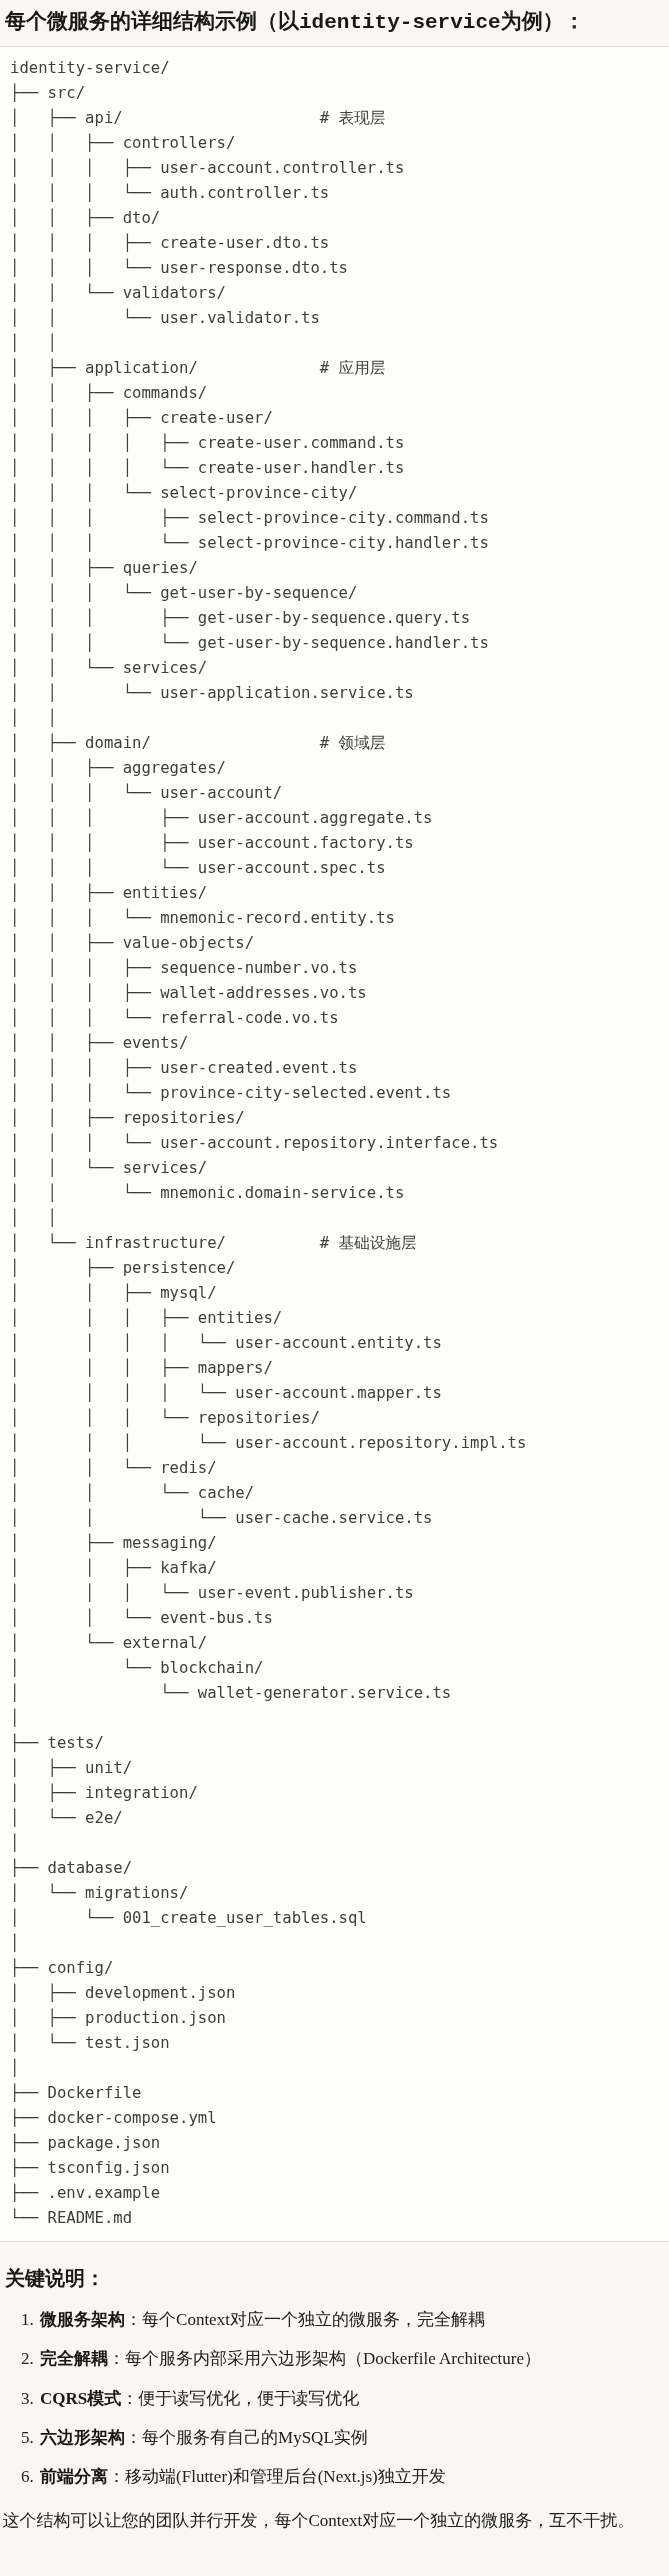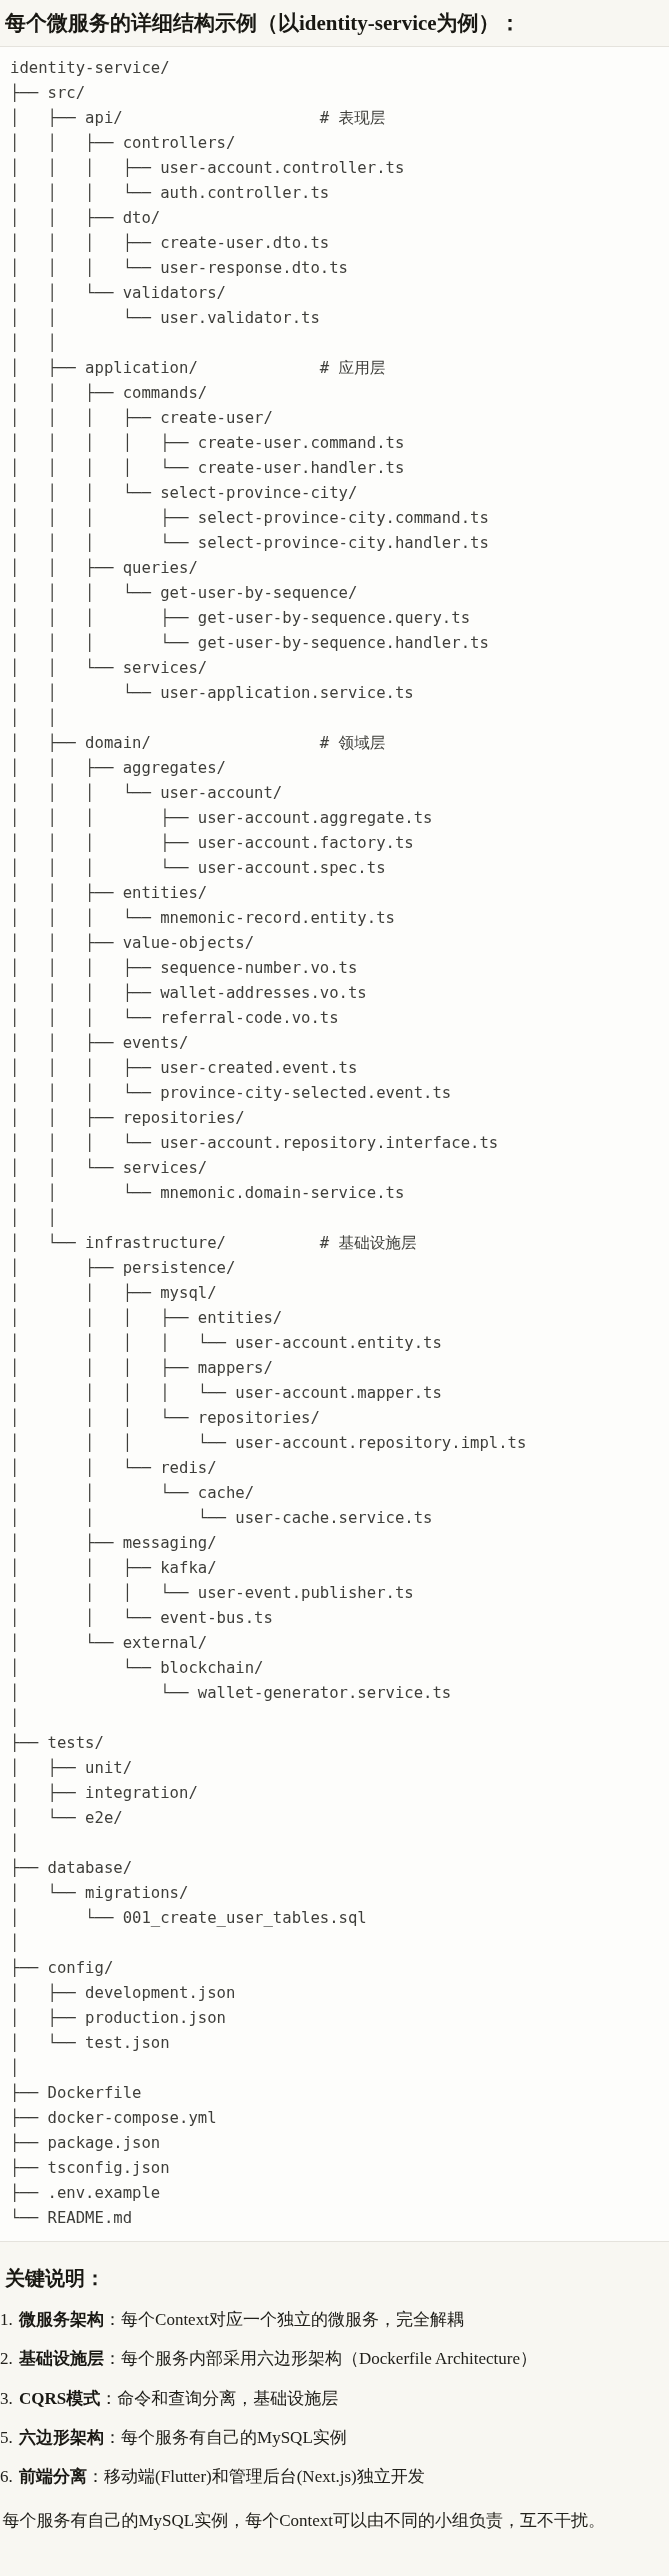--- a/index.html
+++ b/index.html
@@ -18,21 +18,21 @@
     font-family:"Liberation Serif","DejaVu Serif",serif;
     color:var(--body-color);
   }
   .doc{width:669px;}
   h1.page-title{
     margin:7.5px 5px 8.8px 5px;
     font-size:21px;
     line-height:30px;
     font-weight:bold;
     color:var(--heading-color);
-    font-family:Liberation Serif, serif;
+    font-family:Liberation Mono, monospace;
   }
   .code-block{
     background:var(--code-bg);
     border-top:0.6px solid var(--code-border);
     border-bottom:0.6px solid var(--code-border);
     padding:8.8px 10px 10px 10px;
     width:669px;
     overflow:hidden;
   }
   .code-block pre{
@@ -46,21 +46,21 @@
   h2.notes-heading{
     margin:22.5px 5px 0 5px;
     font-size:20px;
     line-height:26px;
     font-weight:bold;
     color:var(--heading-color);
   }
   ol.notes-list{
     list-style:none;
     margin:16.3px 0 0 0;
-    padding:0 0;
+    padding:0 21px;
   }
   ol.notes-list li{
     font-size:17px;
     line-height:25px;
     margin:0 0 14.4px 0;
     white-space:nowrap;
   }
   .note-number{
     display:inline-block;
     margin-right:6.3px;
@@ -173,29 +173,29 @@
 └── README.md</pre>
   </section>
 
   <h2 class="notes-heading">关键说明：</h2>
 
   <ol class="notes-list">
       <li>
       <span class="note-number">1.</span><span class="note-term">微服务架构</span><span class="note-desc">：每个Context对应一个独立的微服务，完全解耦</span>
     </li>
       <li>
-      <span class="note-number">2.</span><span class="note-term">基础设施层</span><span class="note-desc">：每个服务内部采用六边形架构（Dockerfile Architecture）</span>
-    </li>
-      <li>
-      <span class="note-number">3.</span><span class="note-term">CQRS模式</span><span class="note-desc">：命令和查询分离，基础设施层</span>
+      <span class="note-number">2.</span><span class="note-term">完全解耦</span><span class="note-desc">：每个服务内部采用六边形架构（Dockerfile Architecture）</span>
+    </li>
+      <li>
+      <span class="note-number">3.</span><span class="note-term">CQRS模式</span><span class="note-desc">：便于读写优化，便于读写优化</span>
     </li>
       <li>
       <span class="note-number">5.</span><span class="note-term">六边形架构</span><span class="note-desc">：每个服务有自己的MySQL实例</span>
     </li>
       <li>
       <span class="note-number">6.</span><span class="note-term">前端分离</span><span class="note-desc">：移动端(Flutter)和管理后台(Next.js)独立开发</span>
     </li>
     </ol>
 
-  <p class="footer-note">每个服务有自己的MySQL实例，每个Context可以由不同的小组负责，互不干扰。</p>
+  <p class="footer-note">这个结构可以让您的团队并行开发，每个Context对应一个独立的微服务，互不干扰。</p>
 
 </div>
 
 
 </body></html>

